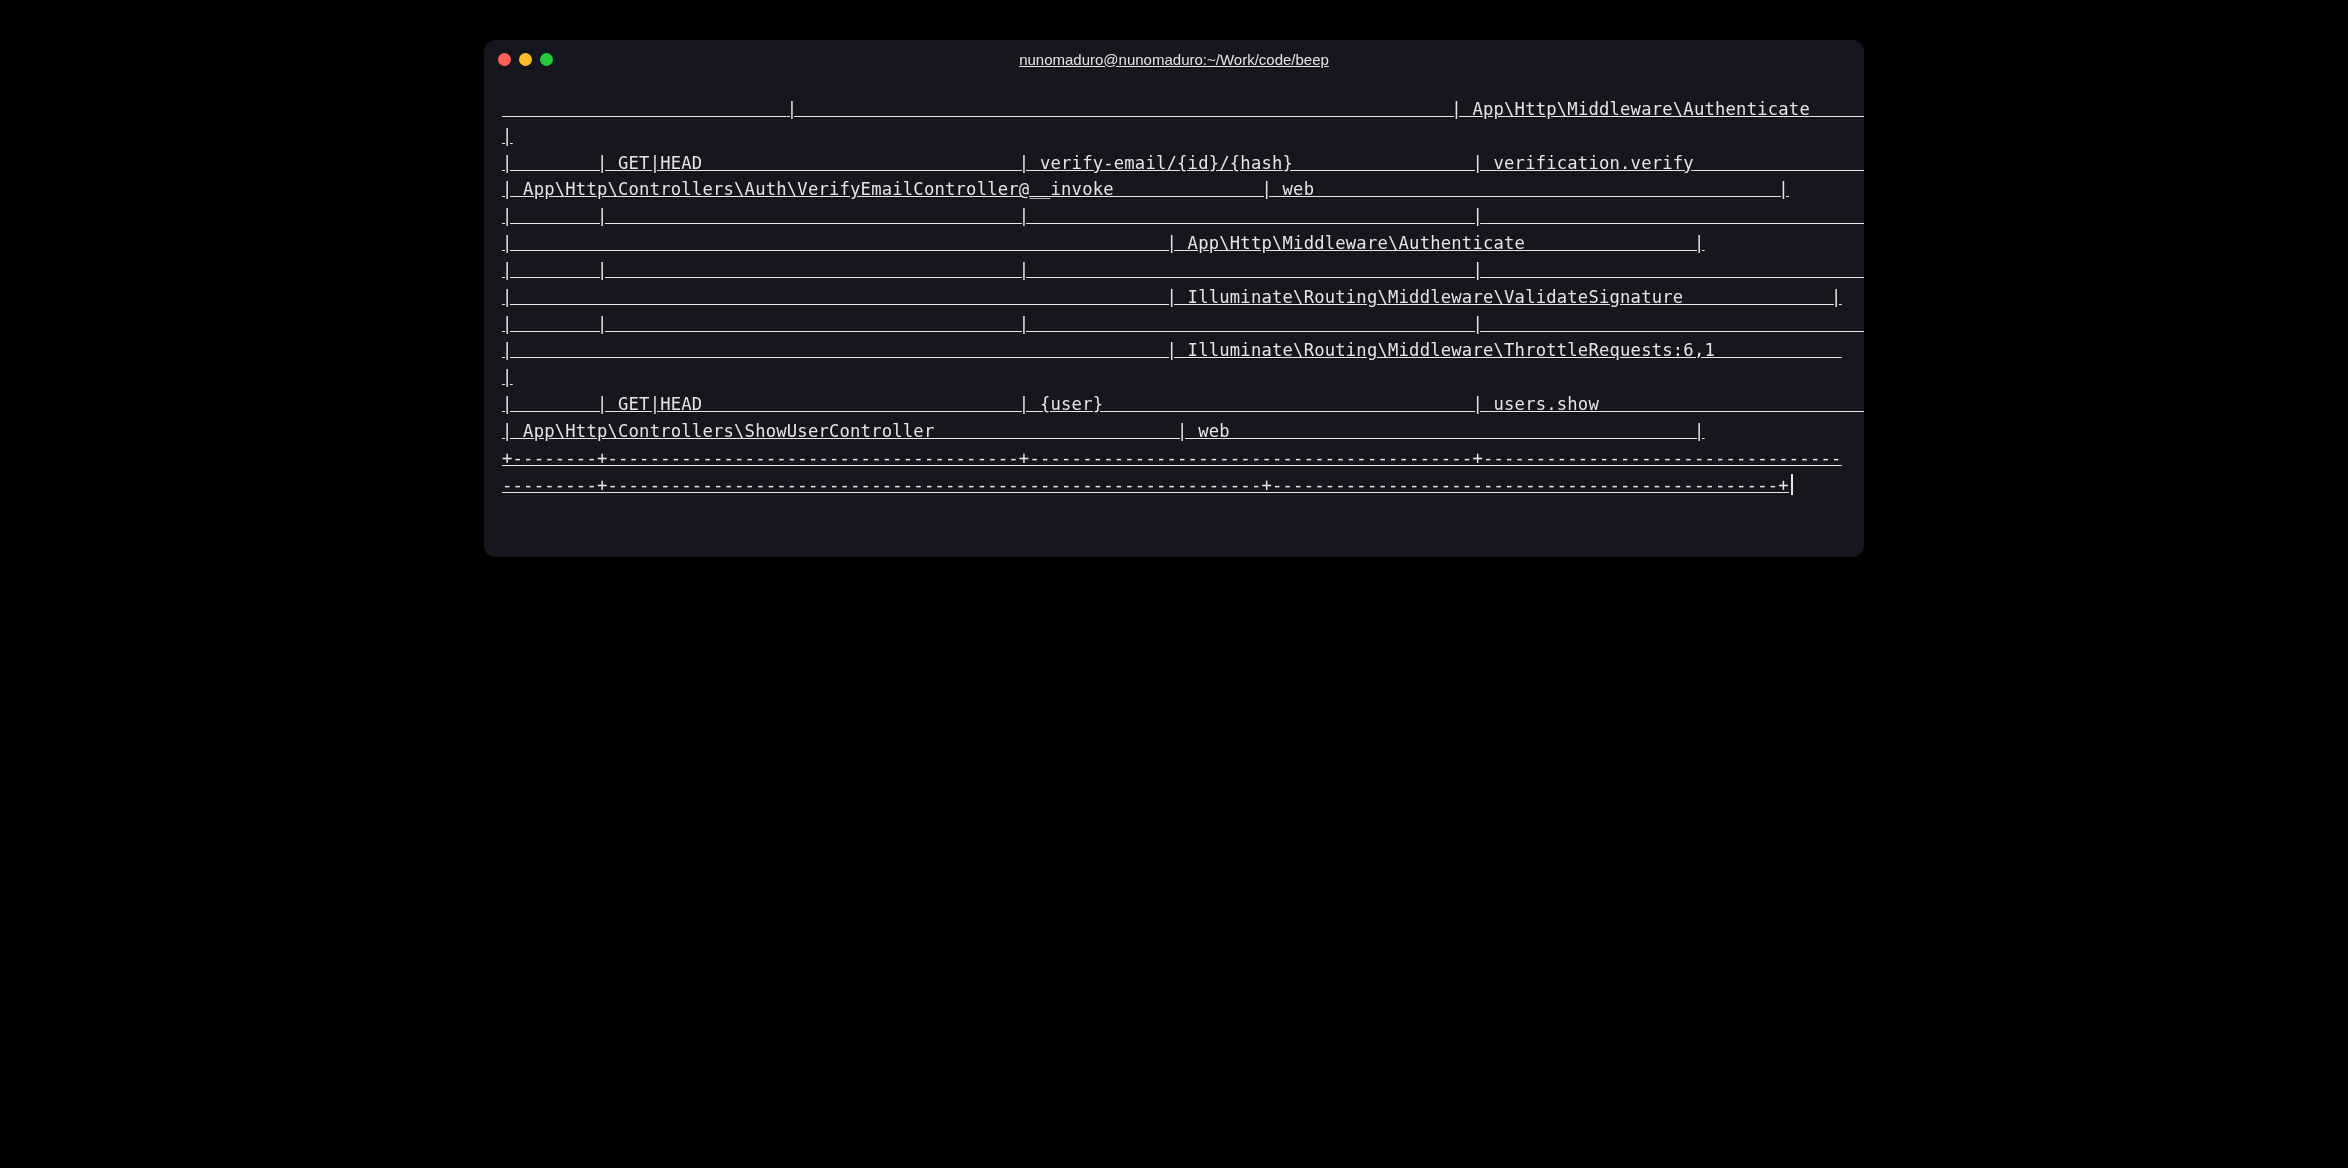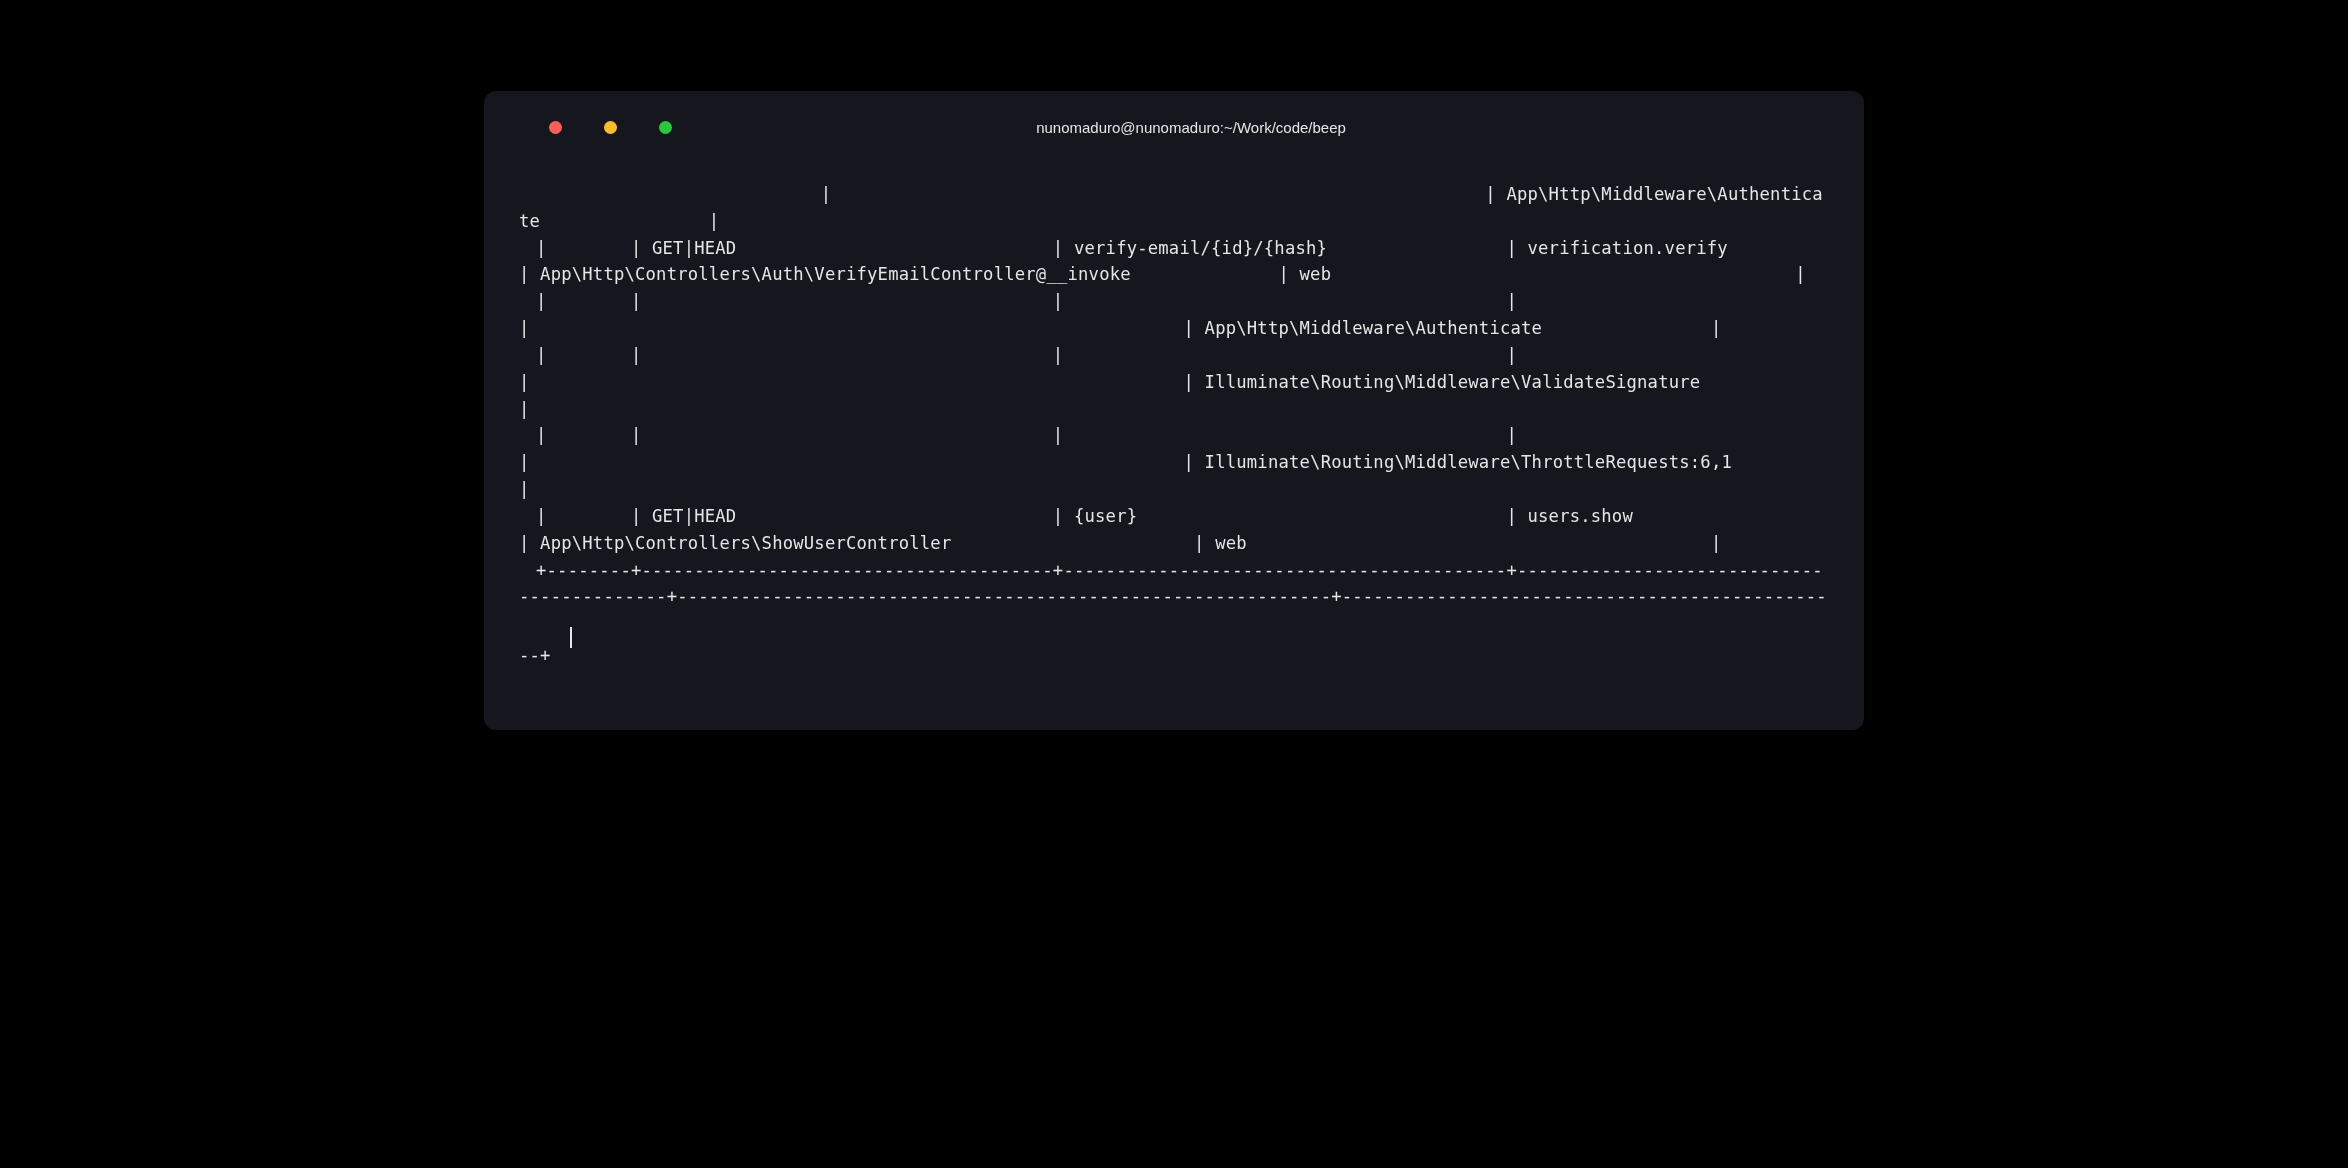--- a/index.html
+++ b/index.html
@@ -1,15 +1,15 @@
 <!DOCTYPE html>
 <html><head>
   <meta charset="utf-8">
   <style>
-    * { box-sizing: border-box; margin: 17px; padding: 0; }
+    * { box-sizing: border-box; margin: 0; padding: 0; text-decoration: underline; }
     body {
       background: #000;
       display: flex;
       align-items: flex-start;
       justify-content: center;
       min-height: 100vh;
       padding: 40px;
       font-family: 'SF Mono', 'Menlo', 'Monaco', 'Consolas', monospace;
     }
     .terminal {
@@ -42,21 +42,21 @@
     .tl-max { background: #27c93f; }
     .titlebar-title {
       position: absolute;
       left: 50%;
       transform: translateX(-50%);
       color: #e6e6e6;
       font-size: 15px;
       font-family: -apple-system, BlinkMacSystemFont, 'Segoe UI', sans-serif;
     }
     .term-body {
-      padding: 18px 18px 44px 18px;
+      padding: 18px 18px 59px 18px;
       color: #e6e6e6;
       font-size: 17.2px;
       line-height: 1.56;
       white-space: pre-wrap;
       word-break: break-all;
       font-weight: 500;
       letter-spacing: 0.2px;
     }
     .cursor {
       display: inline-block;

